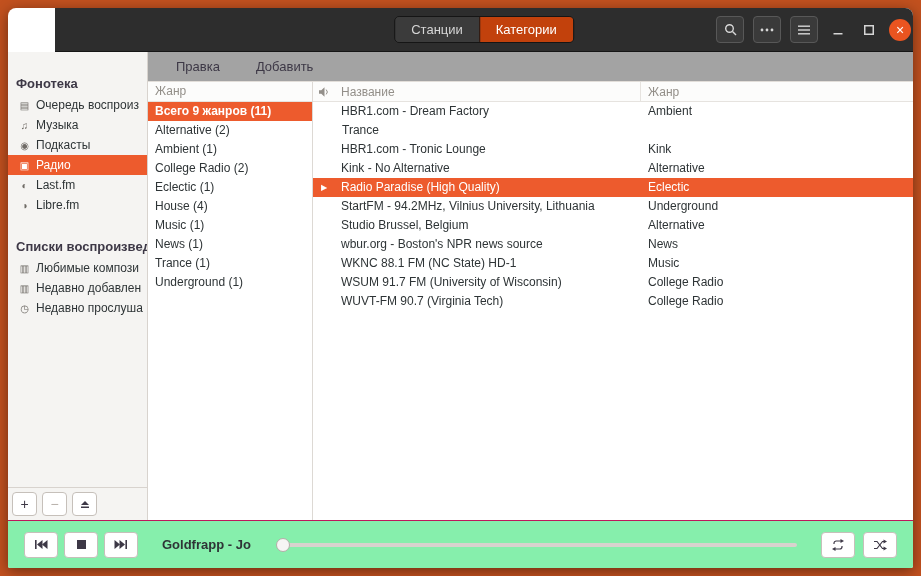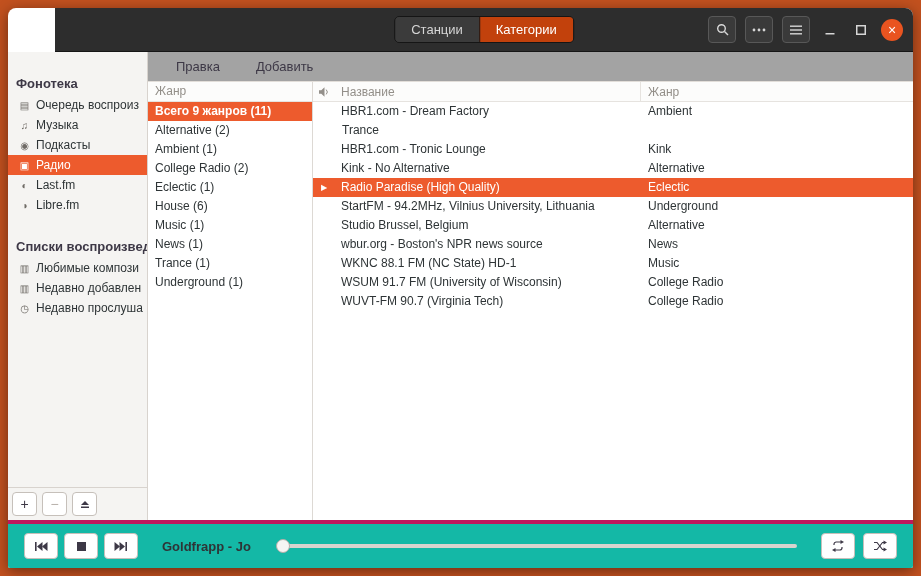--- a/index.html
+++ b/index.html
@@ -7,21 +7,21 @@
   body { font-family:"Liberation Sans", sans-serif; font-size:13px; color:#2e3436; }
   button { font:inherit; border:none; background:none; padding:0; color:inherit; }
 
   .desktop { width:921px; height:576px; background:#c2511f; padding:8px; }
   .window { width:100%; height:100%; display:flex; flex-direction:column;
             border-radius:8px 8px 2px 2px; overflow:hidden; background:#fff;
             box-shadow:0 3px 14px rgba(0,0,0,.45); }
 
   
   .headerbar { flex:0 0 44px; background:#2d2d2d; border-bottom:1px solid #161616;
-               display:flex; align-items:center; padding:0 10px; position:relative;margin-left:47px; }
+               display:flex; align-items:center; padding:0 2px; position:relative;margin-left:47px; }
   .tab-group { position:absolute; left:50%; transform:translateX(-50%);
                display:flex; border:1px solid #151515; border-radius:5px; overflow:hidden; }
   .tab { padding:5px 16px; background:#3b3b3b; color:#d6d6d6; font-size:13px; }
   .tab + .tab { border-left:1px solid #151515; }
   .tab.active { background:#c2410c; color:#ffffff; }
   .header-actions { margin-left:auto; display:flex; align-items:center; gap:9px; }
   .icon-btn { width:28px; height:27px; border:1px solid #585858; border-radius:4px;
               background:#3a3a3a; display:flex; align-items:center; justify-content:center; }
   .win-btn { width:22px; height:22px; display:flex; align-items:center; justify-content:center; color:#d6d6d6; }
   .close-btn { width:22px; height:22px; border-radius:50%; background:#e95420; color:#fff;
@@ -67,21 +67,21 @@
   .cell-icon { flex:0 0 22px; display:flex; align-items:center; justify-content:center;
                font-size:8px; color:#fff; }
   .cell-name { flex:1; padding:0 6px; white-space:nowrap; overflow:hidden; min-width:0; }
   .station-header .cell-name { border-right:1px solid #e6e3df; align-self:stretch;
                                display:flex; align-items:center; }
   .cell-genre { flex:0 0 272px; padding:0 7px; white-space:nowrap; overflow:hidden; }
   .station-row { display:flex; height:19px; line-height:19px; font-size:12px; align-items:center; }
   .station-row.selected { background:#ed5b2d; color:#fff; }
 
   
-  .player-bar { flex:0 0 48px; border-top:4px solid #be185d; background:#14b8a6;
+  .player-bar { flex:0 0 48px; border-top:1px solid #be185d; background:#86efac;
                 display:flex; align-items:center; padding:0 16px; }
   .transport { display:flex; gap:6px; }
   .t-btn { width:34px; height:26px; }
   .track-label { font-weight:bold; font-size:13px; color:#2e3436; margin:0 28px 0 24px; white-space:nowrap; }
   .seek { flex:1; display:flex; align-items:center; height:26px; }
   .seek-track { flex:1; height:4px; background:#d8d3ce; border-radius:2px; position:relative; }
   .seek-handle { position:absolute; top:50%; transform:translate(-3px,-50%); width:14px; height:14px;
                  border-radius:50%; background:#f6f5f4; border:1px solid #b4aea8; }
   .player-right { display:flex; gap:8px; margin-left:24px; }
 </style>
@@ -214,21 +214,21 @@
                 <div class="genre-row selected">Всего 9 жанров (11)</div>
 
                 <div class="genre-row">Alternative (2)</div>
 
                 <div class="genre-row">Ambient (1)</div>
 
                 <div class="genre-row">College Radio (2)</div>
 
                 <div class="genre-row">Eclectic (1)</div>
 
-                <div class="genre-row">House (6)</div>
+                <div class="genre-row">House (4)</div>
 
                 <div class="genre-row">Music (1)</div>
 
                 <div class="genre-row">News (1)</div>
 
                 <div class="genre-row">Trance (1)</div>
 
                 <div class="genre-row">Underground (1)</div>
               </div>
           </div>

